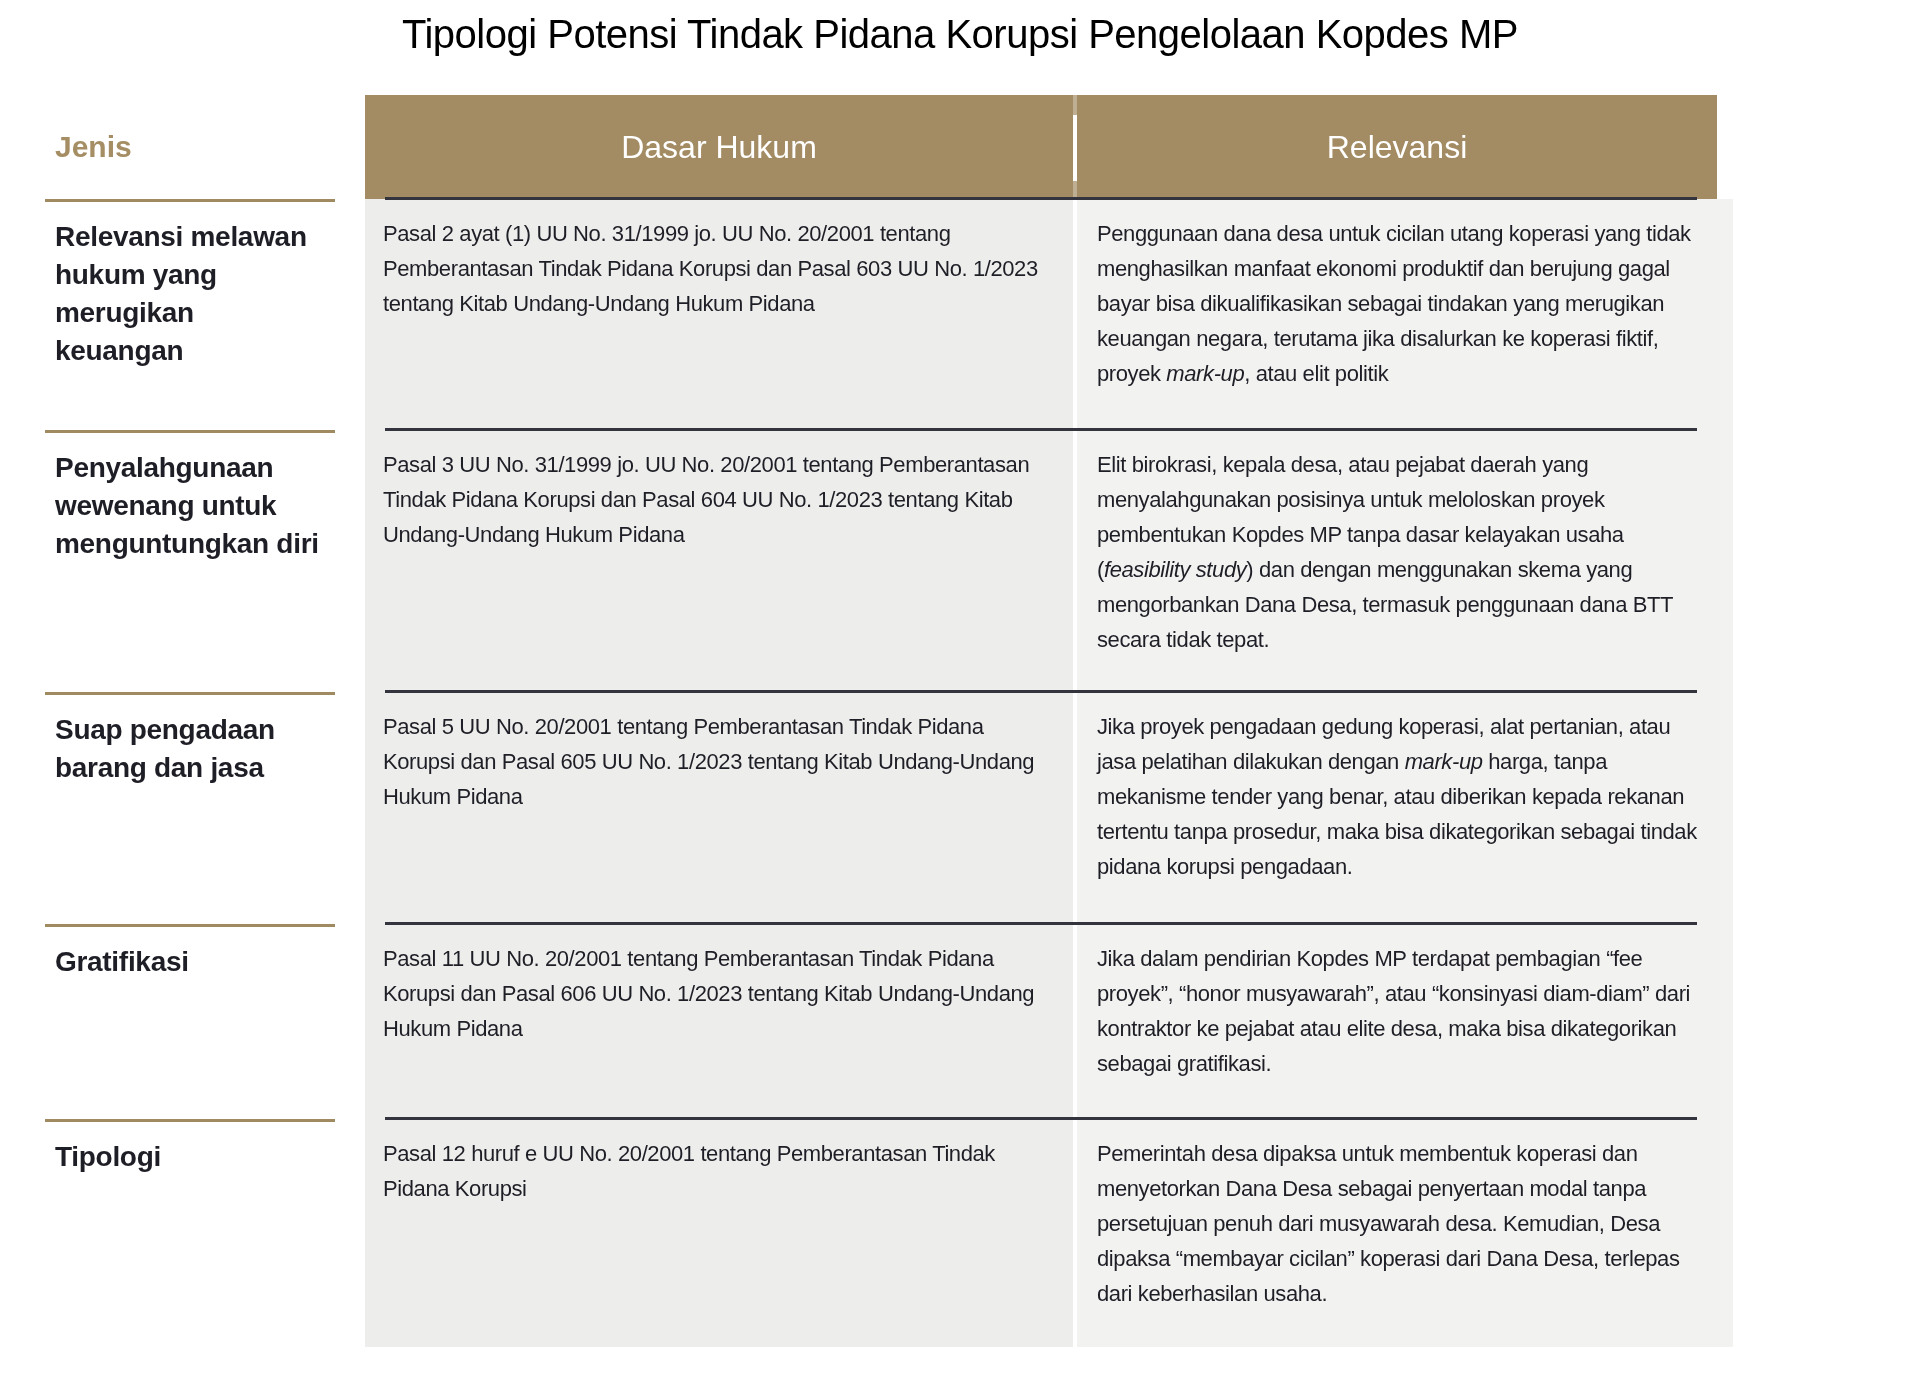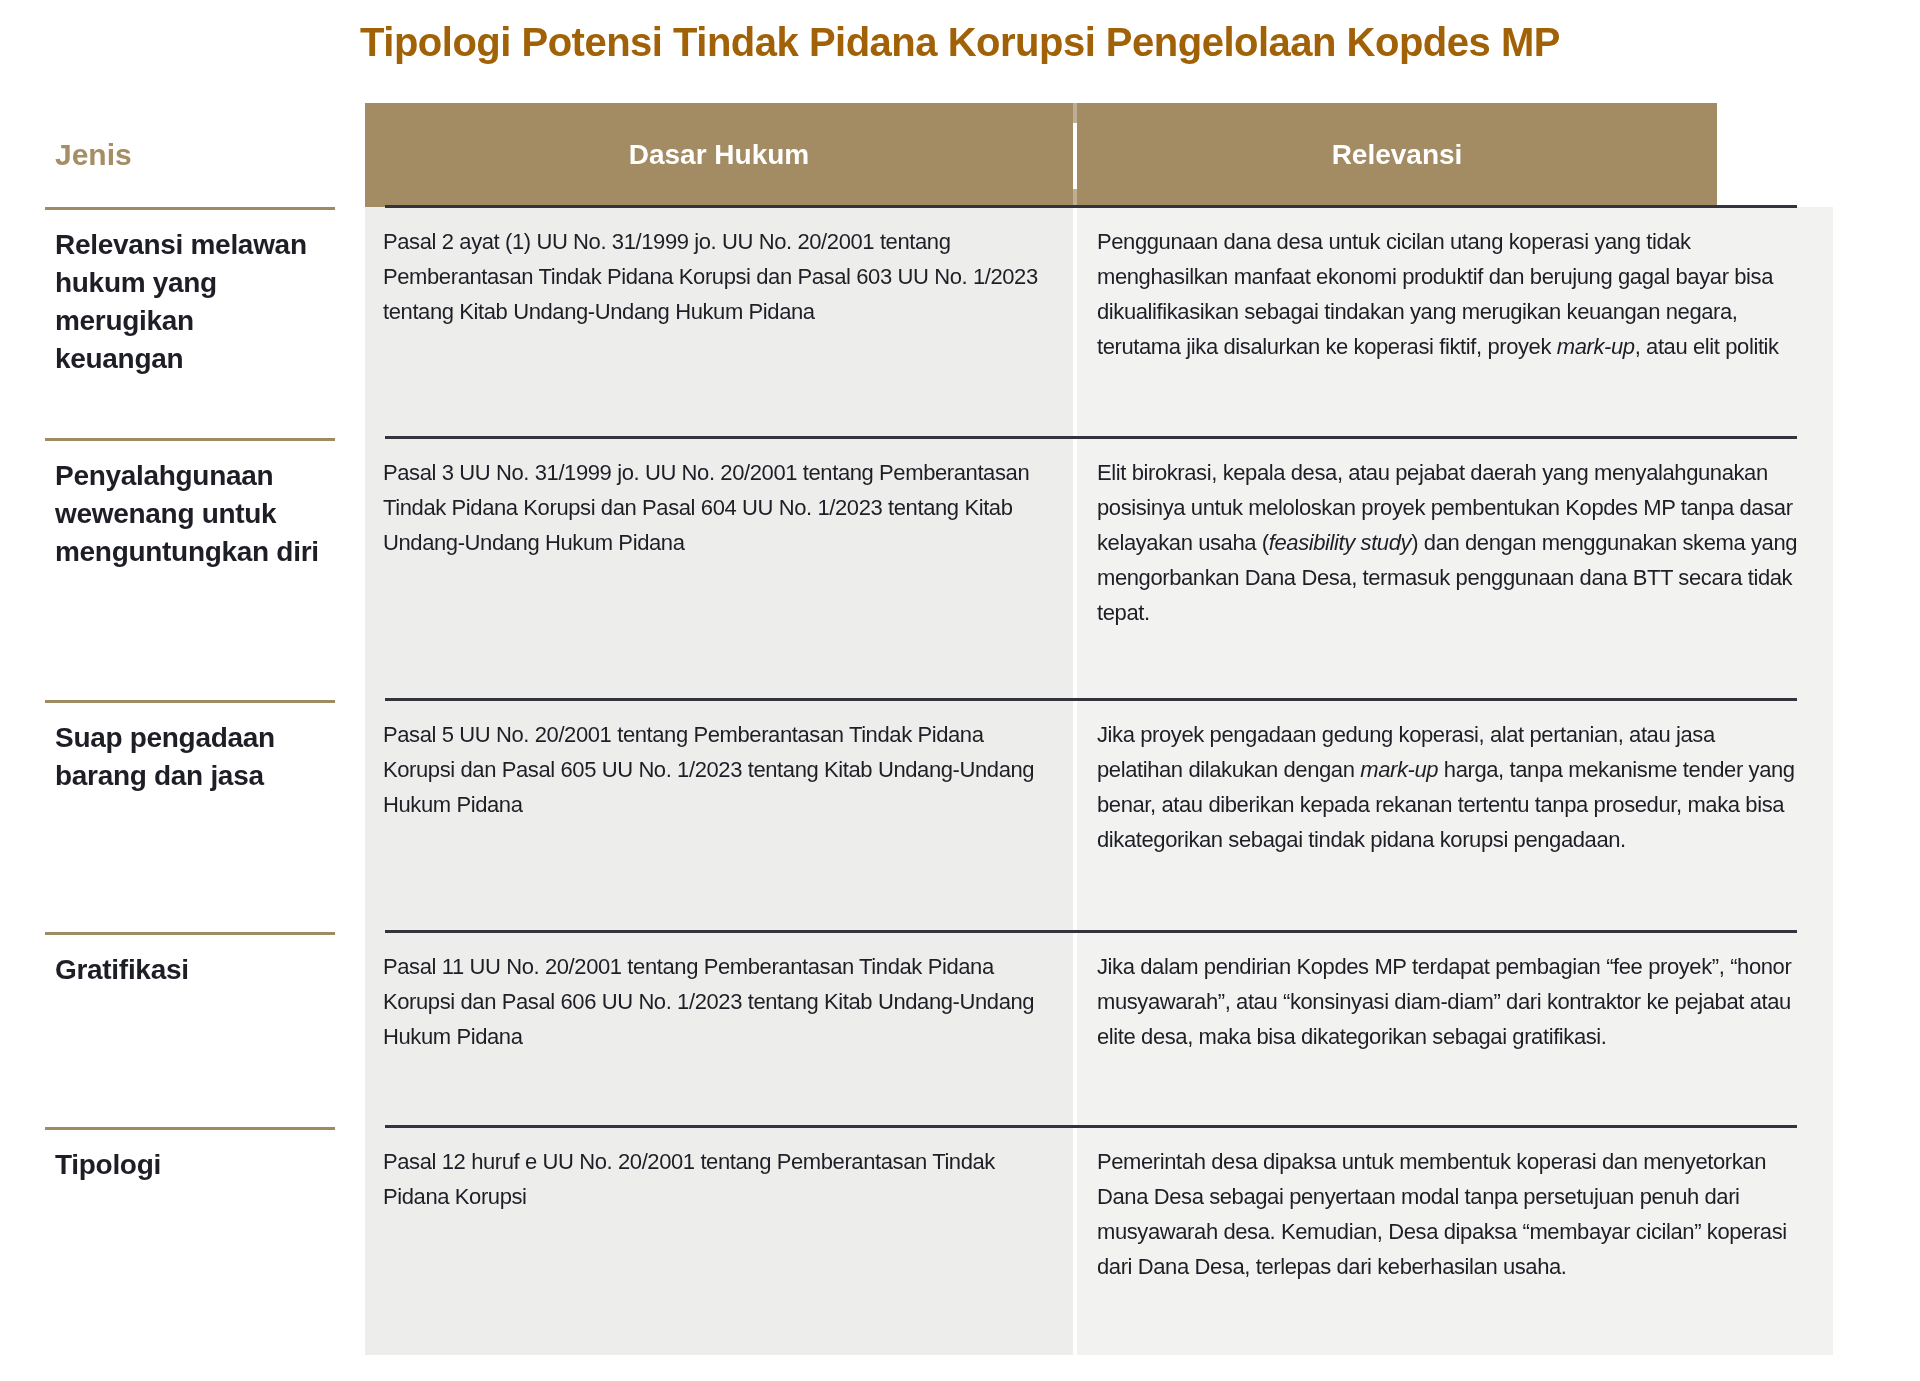--- a/index.html
+++ b/index.html
@@ -18,26 +18,26 @@
     color:var(--ink);
   }
   .page{
     position:relative;
     width:1920px;
     height:1381px;
     background:#ffffff;
     overflow:hidden;
   }
   .title{
-    padding-top:20px;
+    padding-top:12px;
     text-align:center;
     font-size:40px;
-    font-weight:700;
+    font-weight:400;
     letter-spacing:-0.5px;
-    color:#a16207;
+    color:#000000;
   }
   .table-wrap{
     margin:38px 0 0 45px;
     width:1788px;
   }
   .hrow,.row{display:flex;align-items:stretch;}
   .jenis-col{
     width:290px;
     margin-right:30px;
     flex:0 0 auto;
@@ -55,22 +55,22 @@
     display:flex;
     height:104px;
     background:var(--brown);
     position:relative;
   }
   .bar-cell{
     display:flex;
     align-items:center;
     justify-content:center;
     color:#ffffff;
-    font-size:28px;
-    font-weight:700;
+    font-size:32px;
+    font-weight:400;
   }
   .bar-cell.dh{width:708px;}
   .bar-cell.rel{width:640px;}
   .bar-divider{
     width:4px;
     position:relative;
     background:rgba(255,255,255,0.30);
   }
   .bar-divider::after{
     content:"";
@@ -109,21 +109,21 @@
     font-size:22px;
     line-height:35px;
     letter-spacing:-0.4px;
     padding:17px 26px 16px 18px;
   }
   .cell.dh{
     width:708px;
     background:var(--bg-dasar);
   }
   .cell.rel{
-    width:756px;
+    width:656px;
     background:var(--bg-rel);
     padding-left:20px;
     padding-right:34px;
   }
   .r1{min-height:231px;}
   .r2{min-height:262px;}
   .r3{min-height:232px;}
   .r4{min-height:195px;}
   .r5{min-height:228px;}
 </style>

